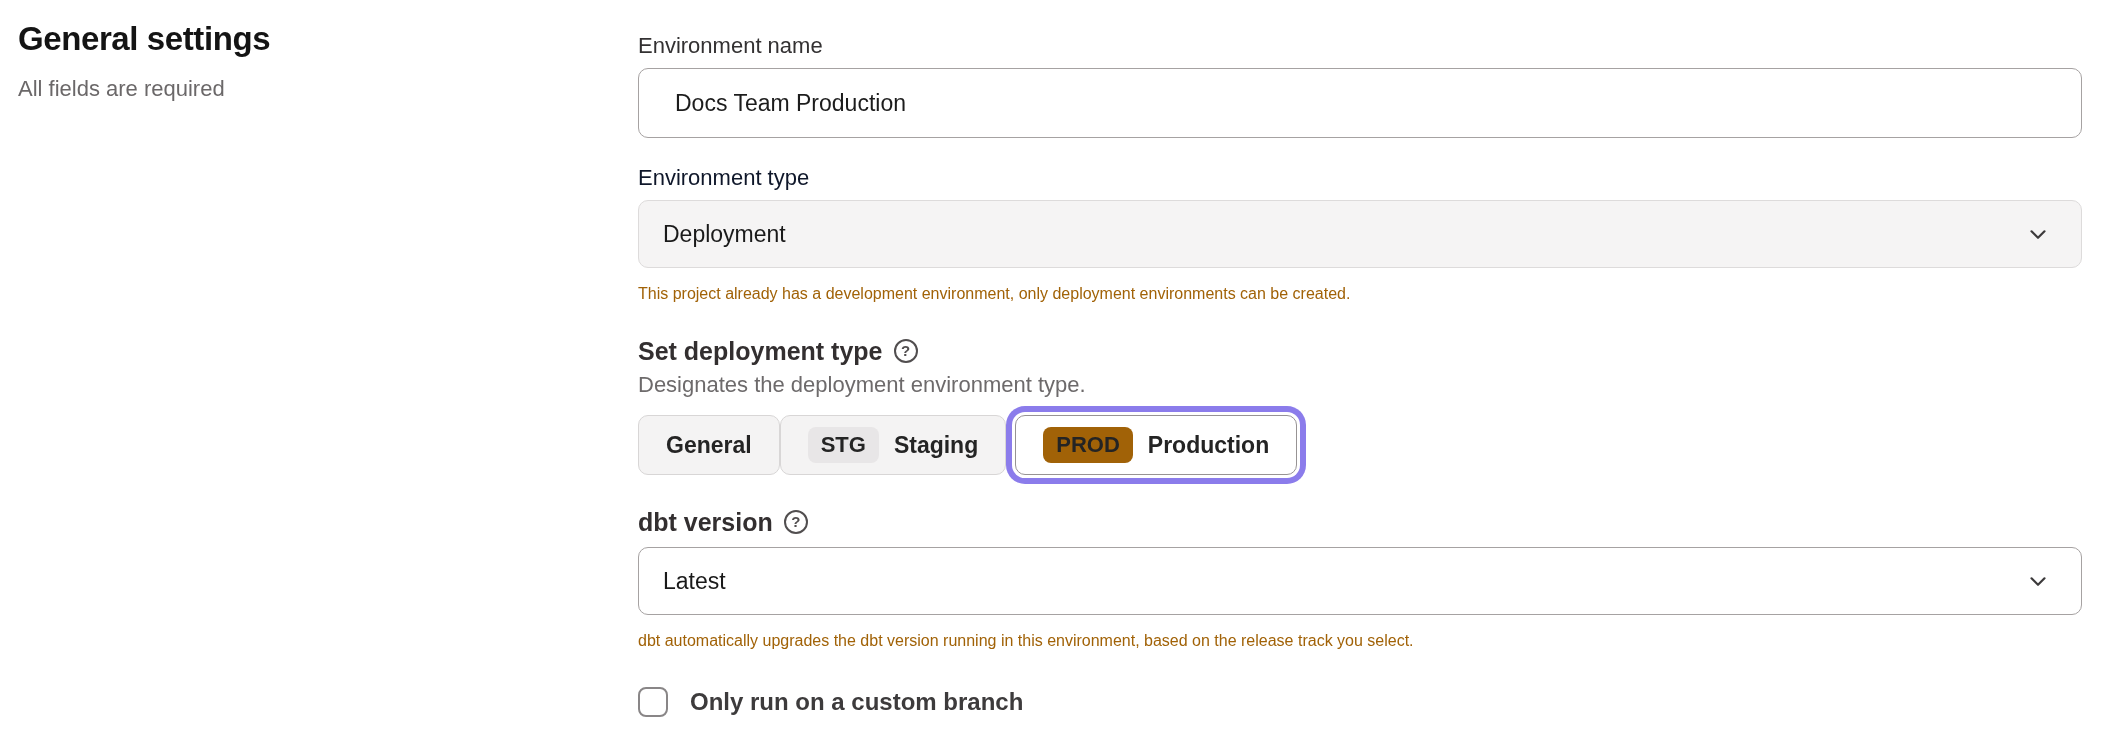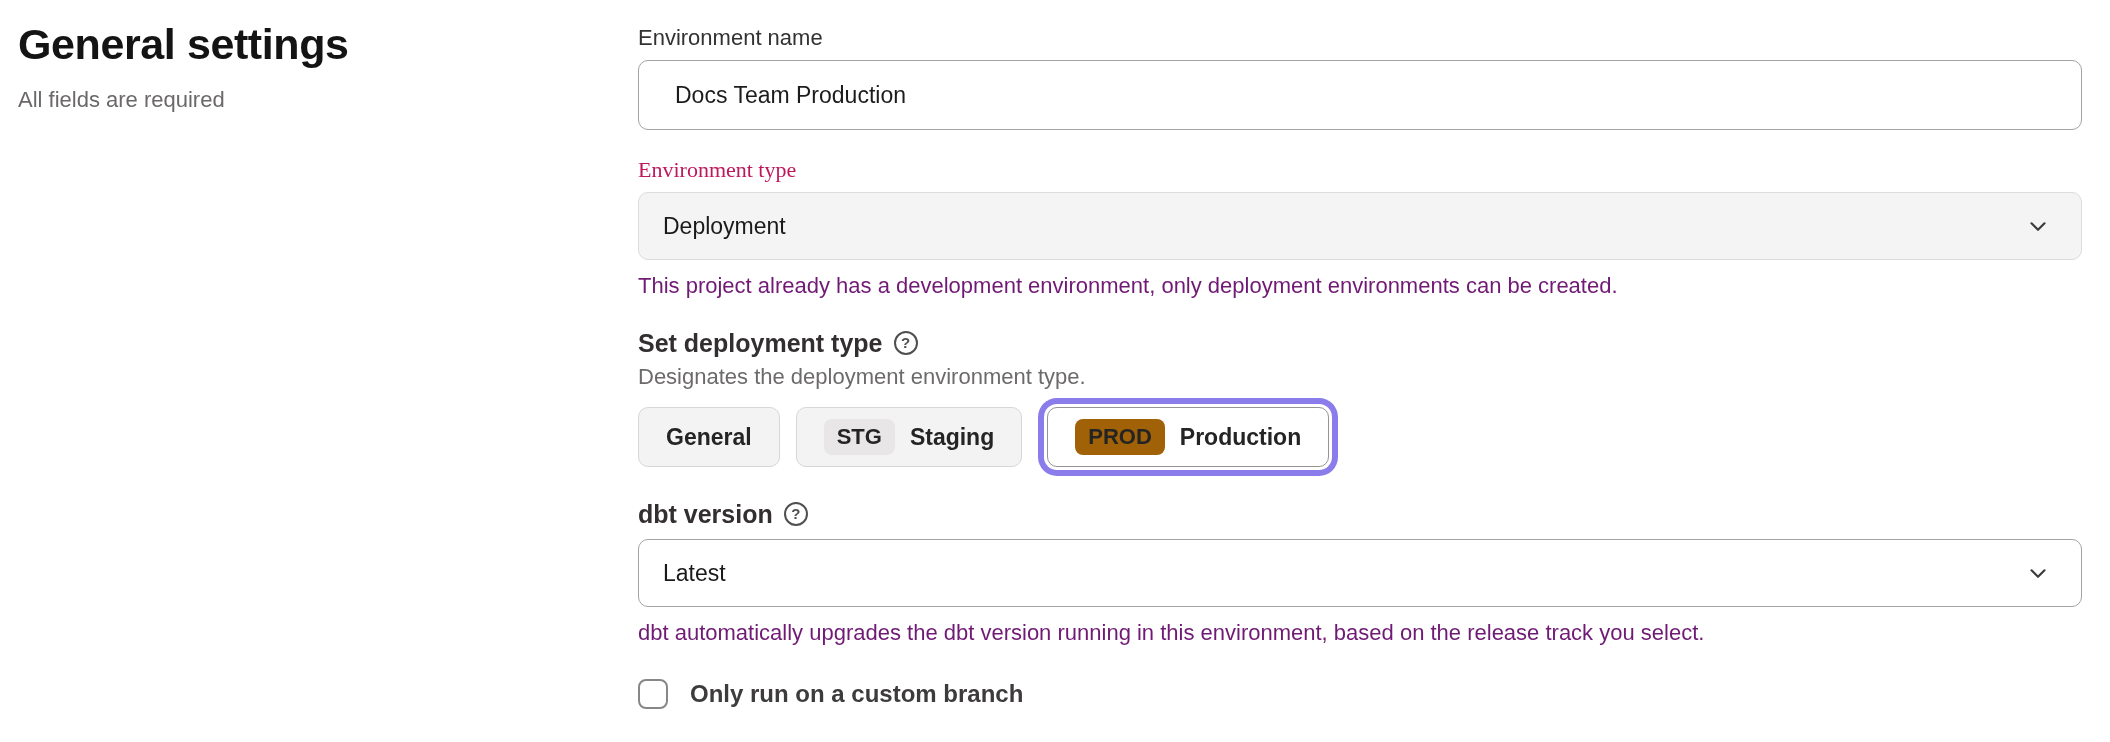--- a/index.html
+++ b/index.html
@@ -10,43 +10,43 @@
     background: #ffffff;
     font-family: "Liberation Sans", sans-serif;
     position: relative;
     overflow: hidden;
     color: #1c1c1c;
   }
 
   
   .left-col { position: absolute; left: 18px; top: 20px; width: 560px; }
   .page-title {
-    font-size: 43px;
+    font-size: 33px;
     font-weight: 700;
     color: #141414;
     letter-spacing: -0.4px;
     margin: 0 0 18px 0;
   }
   .page-subtitle {
     font-size: 22px;
     color: #6b6869;
     font-weight: 400;
   }
 
   
-  .form-col { position: absolute; left: 638px; top: 24px; width: 1444px; }
+  .form-col { position: absolute; left: 638px; top: 32px; width: 1444px; }
 
   .field-label {
     font-size: 22px;
     font-weight: 500;
     color: #333132;
     line-height: 28px;
     margin-bottom: 8px;
   }
-  .field-label.disabled { color: #be185d; font-family: Liberation Serif, serif; }
+  .field-label.disabled { color: #0f172a; }
 
   .text-input {
     width: 100%;
     height: 70px;
     border: 1px solid #a6a2a2;
     border-radius: 10px;
     background: #ffffff;
     font-family: "Liberation Sans", sans-serif;
     font-size: 23px;
     color: #1c1c1c;
@@ -69,22 +69,22 @@
     cursor: pointer;
   }
   .select-box.disabled {
     background: #f5f4f4;
     border-color: #dddbdb;
     cursor: default;
   }
   .chevron-icon { display: inline-flex; margin-right: 6px; }
 
   .helper-text {
-    font-size: 22px;
-    color: #701a75;
+    font-size: 16px;
+    color: #a16207;
     line-height: 28px;
     margin-top: 12px;
   }
 
   .section-heading {
     display: flex;
     align-items: center;
     gap: 11px;
     font-size: 25px;
     font-weight: 700;
@@ -107,21 +107,21 @@
     flex: 0 0 auto;
   }
 
   .section-desc {
     font-size: 22px;
     color: #6d6a6b;
     line-height: 28px;
     margin-top: 5px;
   }
 
-  .btn-row { display: flex; align-items: center; gap: 16px; margin-top: 16px; }
+  .btn-row { display: flex; align-items: center; margin-top: 16px; }
   .type-btn {
     height: 60px;
     padding: 0 27px;
     border: 1px solid #d8d6d6;
     border-radius: 10px;
     background: #f4f3f3;
     display: inline-flex;
     align-items: center;
     gap: 15px;
     font-family: "Liberation Sans", sans-serif;

